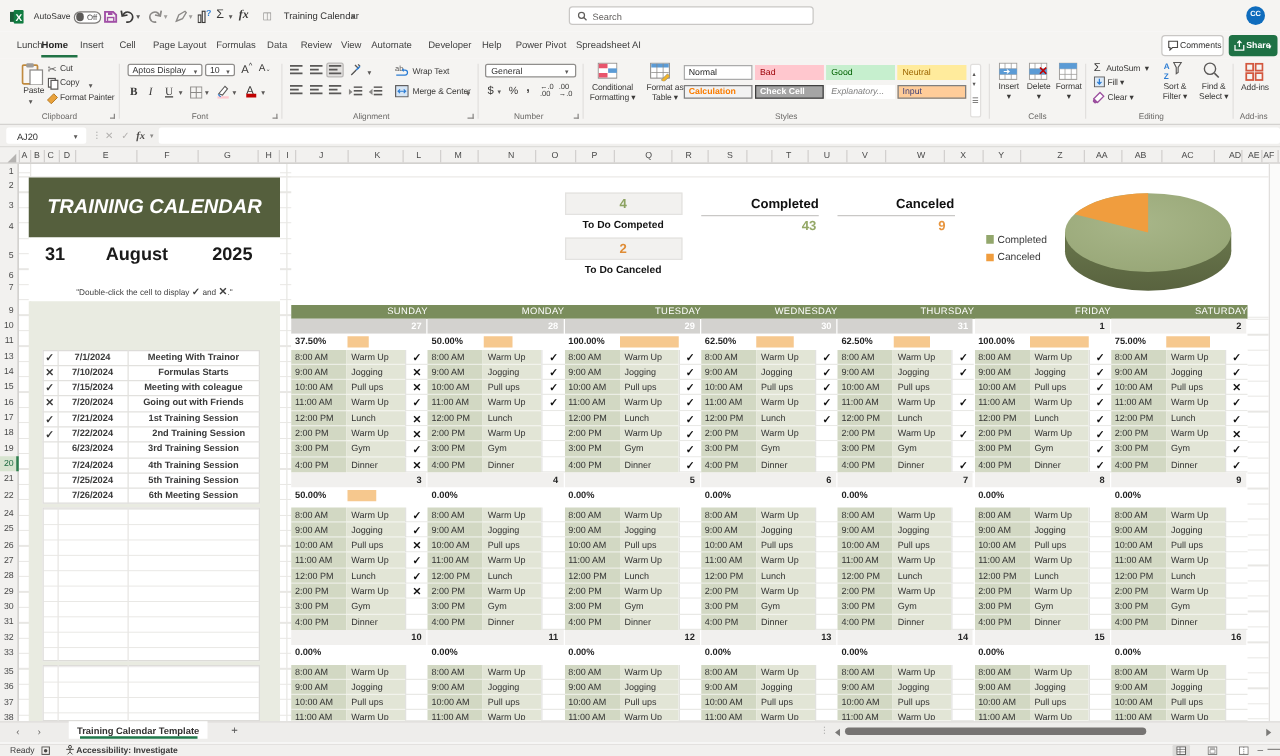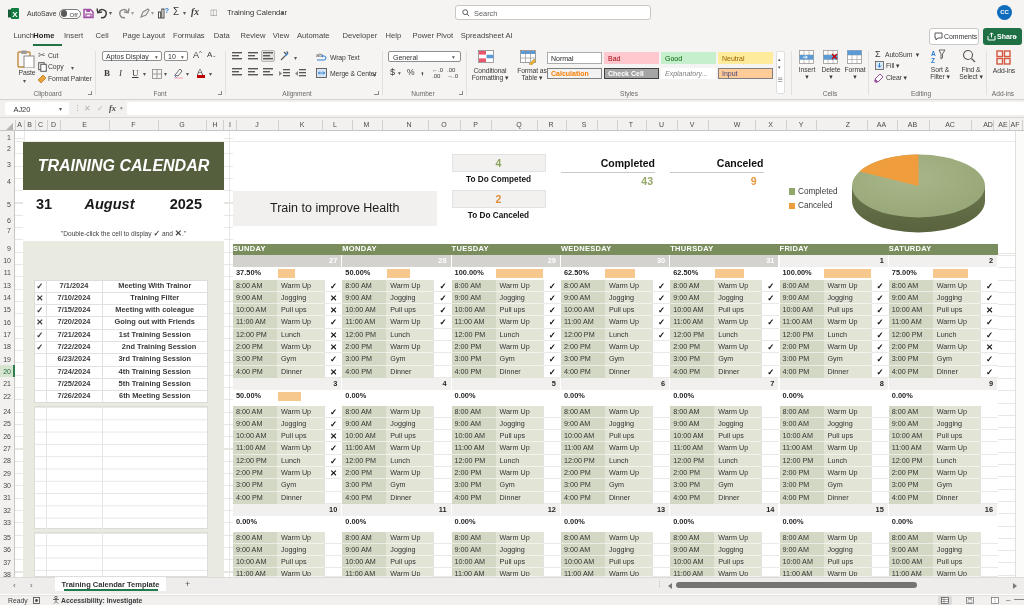--- a/index.html
+++ b/index.html
@@ -9,51 +9,51 @@
 .tabtxt{font-size:7.6px;color:#444;}
 .glab{font-size:6.6px;color:#6a6866;text-align:center;}
 .sep{width:1px;background:#e2e0de;}
 .rbtn{font-size:6.8px;color:#3b3a39;white-space:nowrap;letter-spacing:-0.1px;}
 .ic{color:#5a5857;}
 .tc{background:#d2d8c3;font-size:7.2px;color:#333;padding-left:3px;line-height:12.3px;white-space:nowrap;overflow:hidden;}
 .ac{background:#e2e5d6;font-size:7.2px;color:#333;padding-left:4px;line-height:12.3px;white-space:nowrap;overflow:hidden;}
 .kc{background:#fff;font-size:8.5px;font-weight:bold;color:#111;text-align:center;line-height:12.3px;border-left:1px solid #e2e2df;border-bottom:1px solid #e9e9e6;}
 .dr{font-size:7.4px;font-weight:bold;text-align:right;padding-right:4px;line-height:12.3px;}
 .pr{background:#fff;font-size:7.4px;font-weight:bold;color:#1f1f1f;padding-left:3px;line-height:12.6px;}
-.dayhead{font-size:7.5px;font-weight:bold;color:#fff;text-align:left;line-height:10.6px;letter-spacing:.3px;}
+.dayhead{font-size:7.5px;font-weight:normal;color:#fff;text-align:right;line-height:10.6px;letter-spacing:.3px;}
 .todoitem{font-size:7.4px;font-weight:bold;color:#3a3a3a;text-align:center;line-height:12.3px;white-space:nowrap;}
 .colhdr{font-size:7px;color:#4a4a4a;text-align:center;}
 .rowhdr{font-size:7px;color:#4a4a4a;text-align:right;}
 </style></head><body>
 <div id="stage">
 
 <div class="a" style="left:14.5px;top:131px;width:9.5px;height:446px;background-image:repeating-linear-gradient(to bottom,#e8e7e4 0px,#e8e7e4 1px,transparent 1px,transparent 12.3px);background-position:0 10px;"></div>
 <div class="a" style="left:224px;top:131px;width:9px;height:446px;background-image:repeating-linear-gradient(to bottom,#e8e7e4 0px,#e8e7e4 1px,transparent 1px,transparent 12.3px);background-position:0 10px;"></div>
 <div class="a" style="left:998px;top:243px;width:16.5px;height:334px;background-image:repeating-linear-gradient(to bottom,#e8e7e4 0px,#e8e7e4 1px,transparent 1px,transparent 12.3px);background-position:0 12px;"></div>
 <div class="a" style="left:24px;top:131px;width:1px;height:446px;background:#e8e7e4;"></div>
 <div class="a" style="left:229px;top:131px;width:1px;height:446px;background:#e8e7e4;"></div>
 <div class="a" style="left:14.5px;top:141px;width:1000px;height:1px;background:#eceae7;"></div>
 <div class="a" style="left:23px;top:141.5px;width:201px;height:48px;background:#555f3d;"></div>
 <div class="a" style="left:23px;top:141.5px;width:201px;height:48px;color:#fff;font-weight:bold;font-style:italic;font-size:16px;text-align:center;line-height:48px;letter-spacing:0;">TRAINING CALENDAR</div>
 <div class="a" style="left:23px;top:189.5px;width:201px;height:51px;background:#fff;"></div>
 <div class="a" style="left:23px;top:196px;width:201px;height:20px;font-size:14.5px;font-weight:bold;color:#1a1a1a;">
       <span style="position:absolute;left:13px;">31</span>
-      <span style="position:absolute;left:39px;width:95px;text-align:center;font-style:italic;">August</span>
+      <span style="position:absolute;left:39px;width:95px;text-align:center;">August</span>
       <span style="position:absolute;right:22px;">2025</span>
     </div>
 <div class="a" style="left:23px;top:228px;width:201px;font-size:6.6px;color:#3f3f3f;text-align:center;">"Double-click the cell to display <b style="font-size:8px;">✓</b> and <b style="font-size:8.5px;">✕</b>."</div>
 <div class="a" style="left:23px;top:240.5px;width:201px;height:336.7px;background:#e9ebe1;"></div>
 <div class="a" style="left:33.5px;top:279.5px;width:174px;height:123px;background:#fff;border:1px solid #dddcd9;"></div>
 <div class="a todoitem" style="left:33.5px;top:279.5px;width:12.5px;font-size:8.5px;">✓</div>
 <div class="a todoitem" style="left:46px;top:279.5px;width:56px;">7/1/2024</div>
 <div class="a todoitem" style="left:102px;top:279.5px;width:105.5px;">Meeting With Trainor</div>
 <div class="a" style="left:33.5px;top:291.8px;width:174px;height:1px;background:#e2e1de;"></div>
 <div class="a todoitem" style="left:33.5px;top:291.8px;width:12.5px;font-size:8.5px;">✕</div>
 <div class="a todoitem" style="left:46px;top:291.8px;width:56px;">7/10/2024</div>
-<div class="a todoitem" style="left:102px;top:291.8px;width:105.5px;">Training Filter</div>
+<div class="a todoitem" style="left:102px;top:291.8px;width:105.5px;">Formulas Starts</div>
 <div class="a" style="left:33.5px;top:304.1px;width:174px;height:1px;background:#e2e1de;"></div>
 <div class="a todoitem" style="left:33.5px;top:304.1px;width:12.5px;font-size:8.5px;">✓</div>
 <div class="a todoitem" style="left:46px;top:304.1px;width:56px;">7/15/2024</div>
 <div class="a todoitem" style="left:102px;top:304.1px;width:105.5px;">Meeting with coleague</div>
 <div class="a" style="left:33.5px;top:316.4px;width:174px;height:1px;background:#e2e1de;"></div>
 <div class="a todoitem" style="left:33.5px;top:316.4px;width:12.5px;font-size:8.5px;">✕</div>
 <div class="a todoitem" style="left:46px;top:316.4px;width:56px;">7/20/2024</div>
 <div class="a todoitem" style="left:102px;top:316.4px;width:105.5px;">Going out with Friends</div>
 <div class="a" style="left:33.5px;top:328.7px;width:174px;height:1px;background:#e2e1de;"></div>
 <div class="a todoitem" style="left:33.5px;top:328.7px;width:12.5px;font-size:8.5px;">✓</div>
@@ -80,21 +80,20 @@
 <div class="a todoitem" style="left:46px;top:390.2px;width:56px;">7/26/2024</div>
 <div class="a todoitem" style="left:102px;top:390.2px;width:105.5px;">6th Meeting Session</div>
 <div class="a" style="left:46px;top:279.5px;width:1px;height:123px;background:#e2e1de;"></div>
 <div class="a" style="left:102px;top:279.5px;width:1px;height:123px;background:#e2e1de;"></div>
 <div class="a" style="left:33.5px;top:405.5px;width:174px;height:123px;background:#fff;border:1px solid #dddcd9;background-image:repeating-linear-gradient(to bottom,#e8e7e4 0px,#e8e7e4 1px,transparent 1px,transparent 12.3px);background-size:100% 12.3px;"></div>
 <div class="a" style="left:46px;top:405.5px;width:1px;height:123px;background:#e7e6e3;"></div>
 <div class="a" style="left:102px;top:405.5px;width:1px;height:123px;background:#e7e6e3;"></div>
 <div class="a" style="left:33.5px;top:531.5px;width:174px;height:45.7px;background:#fff;border:1px solid #dddcd9;background-image:repeating-linear-gradient(to bottom,#e8e7e4 0px,#e8e7e4 1px,transparent 1px,transparent 12.3px);background-size:100% 12.3px;"></div>
 <div class="a" style="left:46px;top:531.5px;width:1px;height:45.7px;background:#e7e6e3;"></div>
 <div class="a" style="left:102px;top:531.5px;width:1px;height:45.7px;background:#e7e6e3;"></div>
-<div class="a" style="left:233px;top:190.5px;width:203.5px;height:35.5px;background:#f1f0ee;color:#1c1c1c;font-size:12.5px;text-align:center;line-height:35.5px;">Train to improve Health</div>
 <div class="a" style="left:451.5px;top:154px;width:94px;height:18px;background:#f2f1ef;border:1px solid #e3e2e0;color:#8ca261;font-weight:bold;font-size:10.5px;text-align:center;line-height:17px;">4</div>
 <div class="a" style="left:451.5px;top:175px;width:94px;height:10px;color:#141414;font-weight:bold;font-size:8.2px;text-align:center;">To Do Competed</div>
 <div class="a" style="left:451.5px;top:190px;width:94px;height:17.5px;background:#f2f1ef;border:1px solid #e3e2e0;color:#df8c35;font-weight:bold;font-size:10.5px;text-align:center;line-height:16.5px;">2</div>
 <div class="a" style="left:451.5px;top:211px;width:94px;height:10px;color:#141414;font-weight:bold;font-size:8.2px;text-align:center;">To Do Canceled</div>
 <div class="a" style="left:561px;top:157px;width:94px;height:11px;color:#111;font-weight:bold;font-size:10.5px;text-align:right;">Completed</div>
 <div class="a" style="left:561px;top:171.5px;width:94px;height:1px;background:#c9c8c6;"></div>
 <div class="a" style="left:561px;top:175px;width:92px;height:11px;color:#94a867;font-weight:bold;font-size:10.5px;text-align:right;">43</div>
 <div class="a" style="left:669.5px;top:157px;width:94px;height:11px;color:#111;font-weight:bold;font-size:10.5px;text-align:right;">Canceled</div>
 <div class="a" style="left:669.5px;top:171.5px;width:94px;height:1px;background:#c9c8c6;"></div>
 <div class="a" style="left:669.5px;top:175px;width:87px;height:11px;color:#e8953e;font-weight:bold;font-size:10.5px;text-align:right;">9</div>

